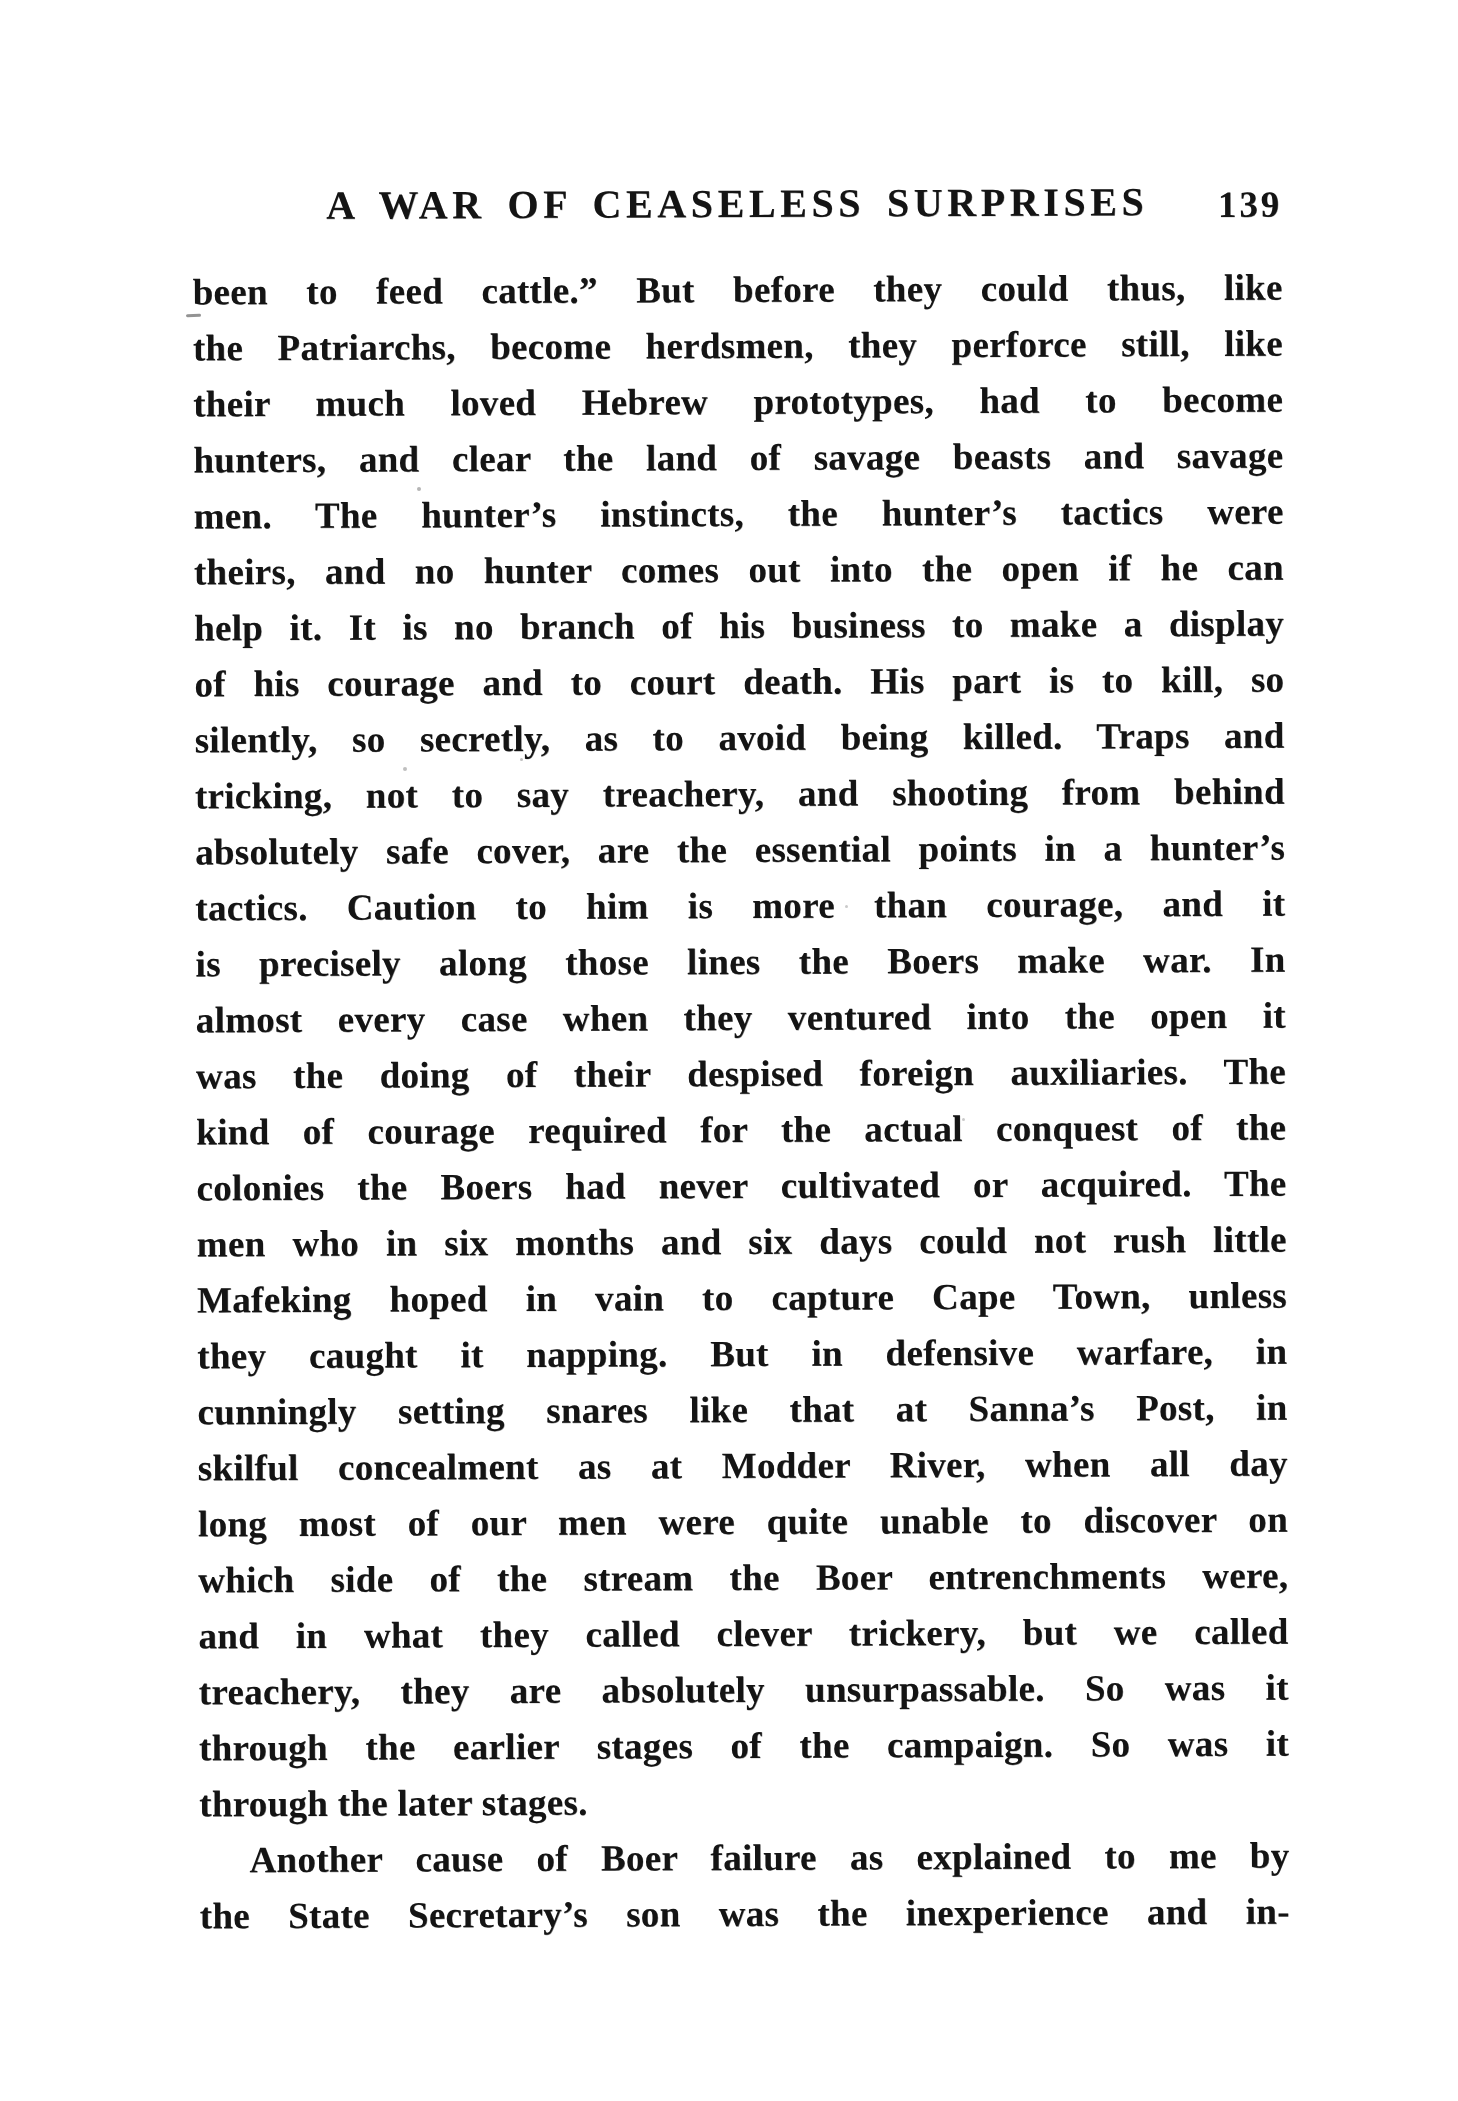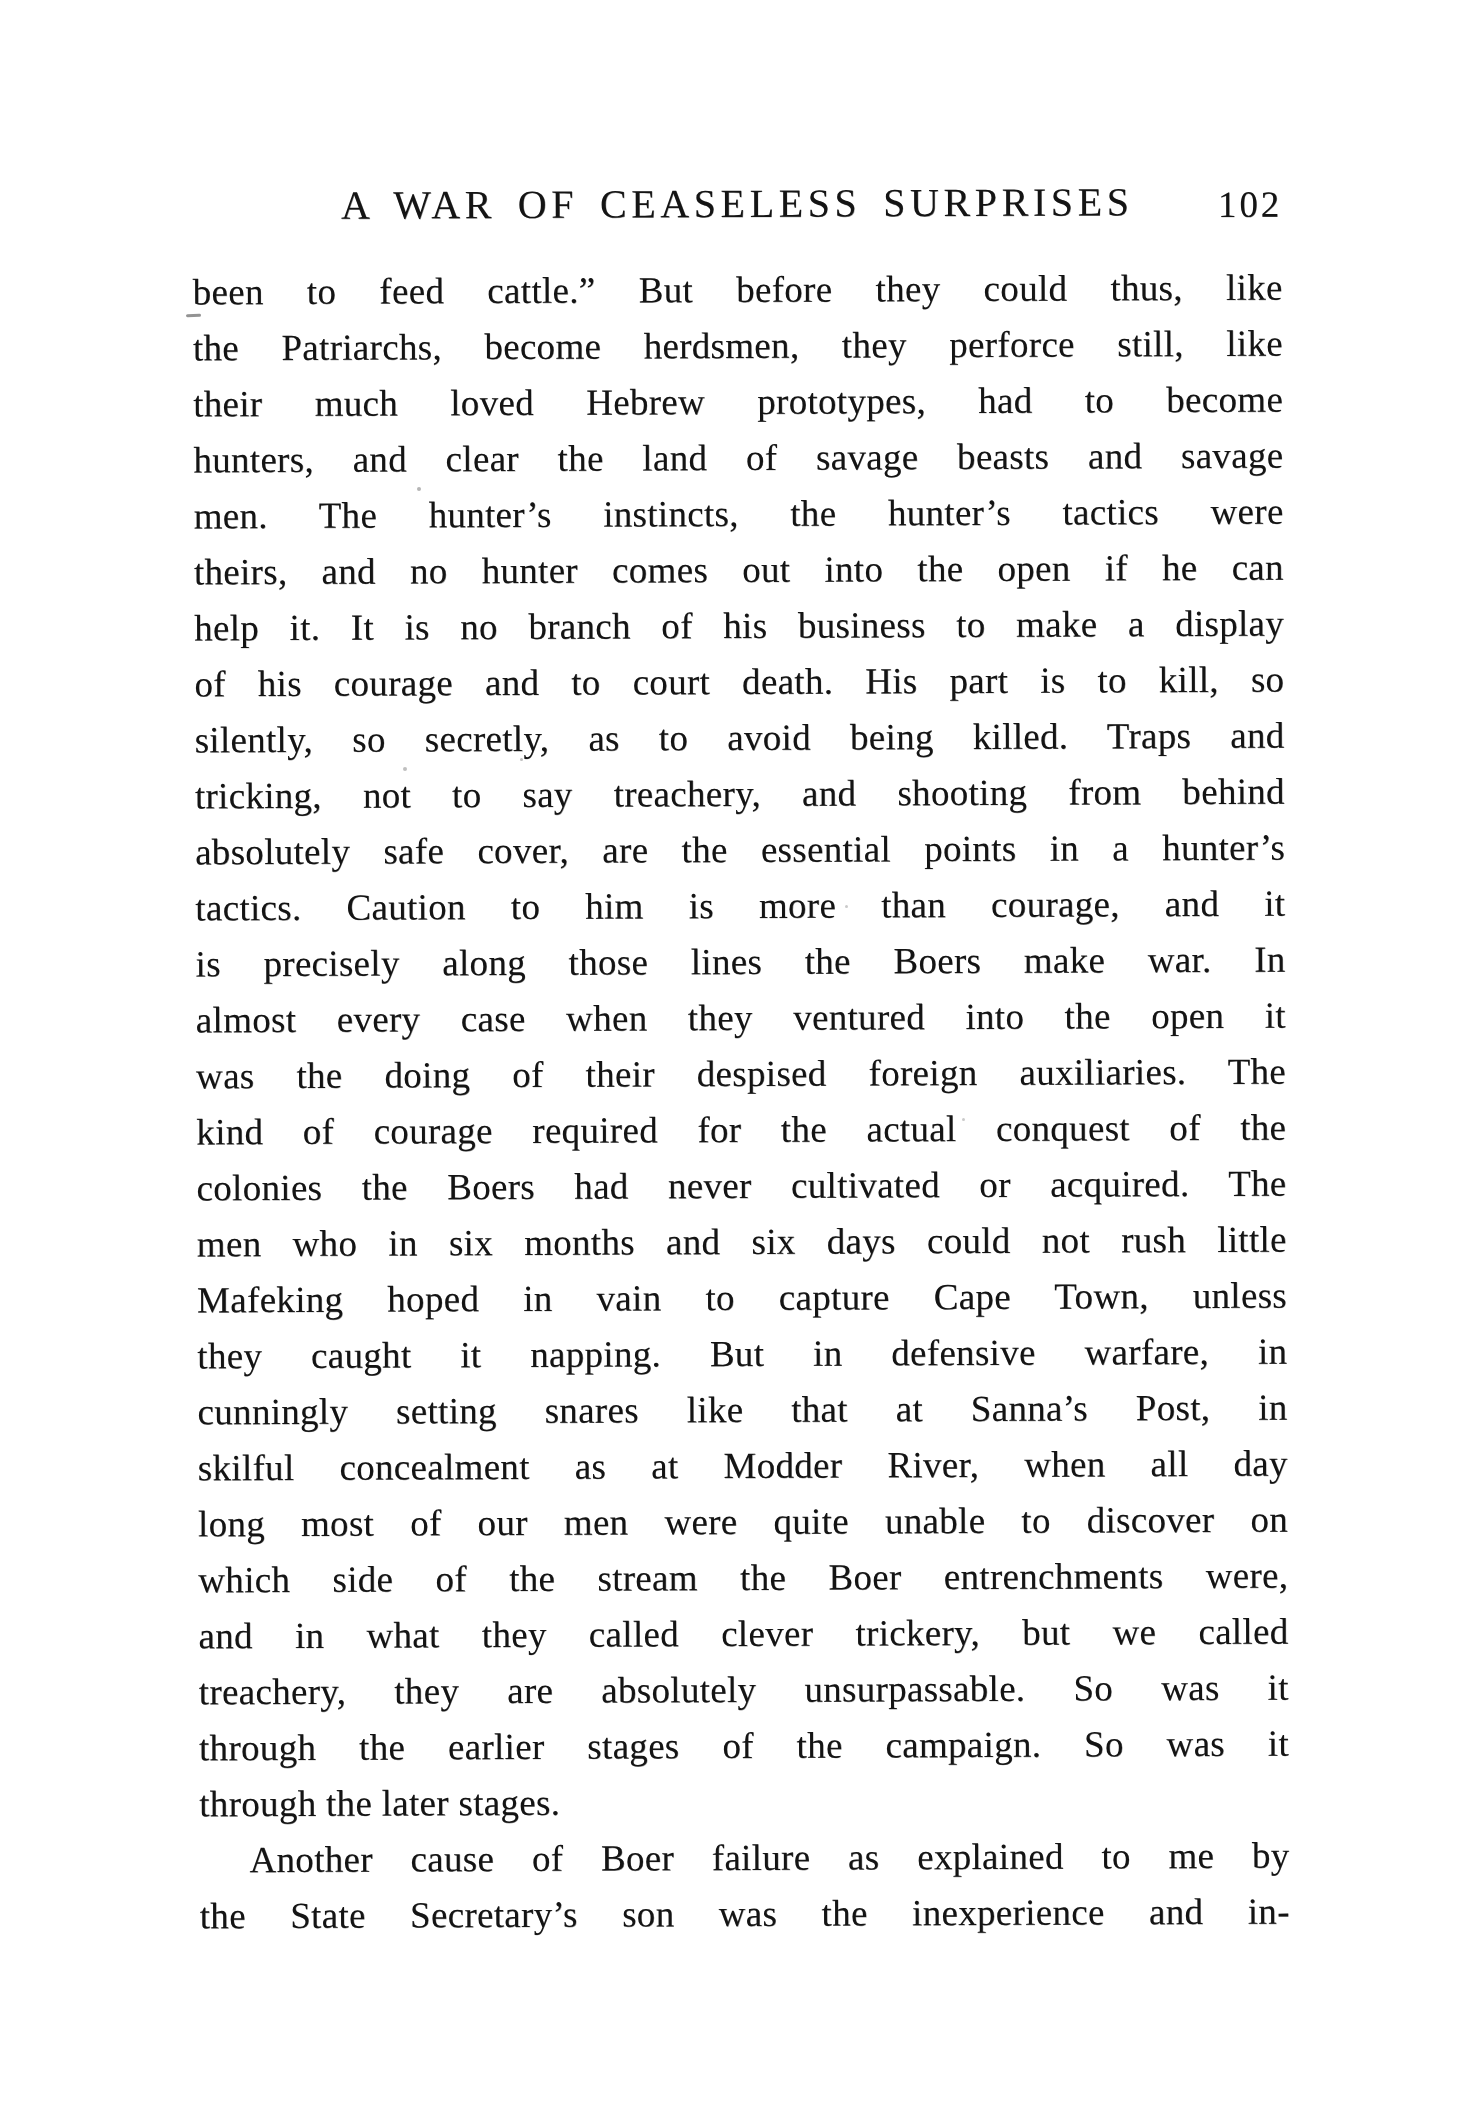--- a/index.html
+++ b/index.html
@@ -6,20 +6,21 @@
 
   .page {
     position: relative;
     width: 1458px;
     height: 2101px;
     background: #ffffff;
     overflow: hidden;
     color: #141414;
     font-family: "Liberation Serif", "DejaVu Serif", serif;
     text-shadow: 0.4px 0.4px 0 rgba(20,20,20,0.45);
+    font-weight: bold;
   }
 
   
   .content {
     position: absolute;
     left: 196px;
     top: 183px;
     width: 1090px;
     transform: rotate(-0.25deg);
     transform-origin: 50% 50%;
@@ -85,21 +86,21 @@
 </style>
 </head>
 <body>
 
 <div class="page">
 
   <div class="content">
 
     <div class="running-header">
       <span>A WAR OF CEASELESS SURPRISES</span>
-      <span class="pagenum">102</span>
+      <span class="pagenum">139</span>
     </div>
 
     <div class="body-text">
 
       <div class="paragraph">
         <div class="line">been to feed cattle.” But before they could thus, like</div>
         <div class="line">the Patriarchs, become herdsmen, they perforce still, like</div>
         <div class="line">their much loved Hebrew prototypes, had to become</div>
         <div class="line">hunters, and clear the land of savage beasts and savage</div>
         <div class="line">men. The hunter’s instincts, the hunter’s tactics were</div>

